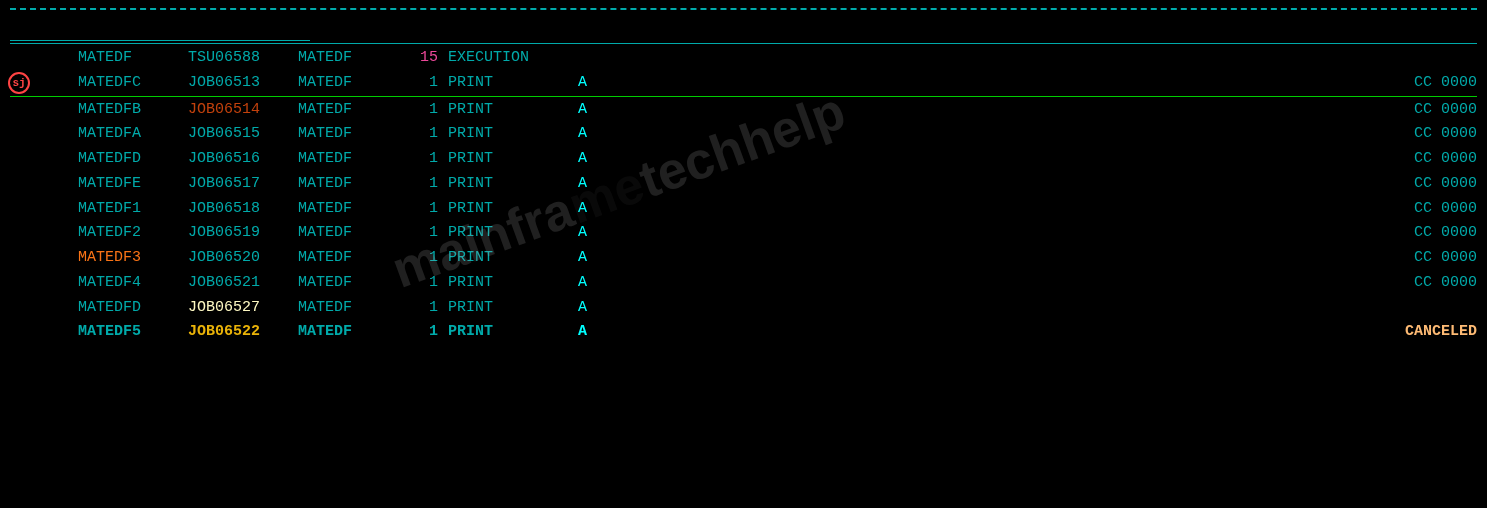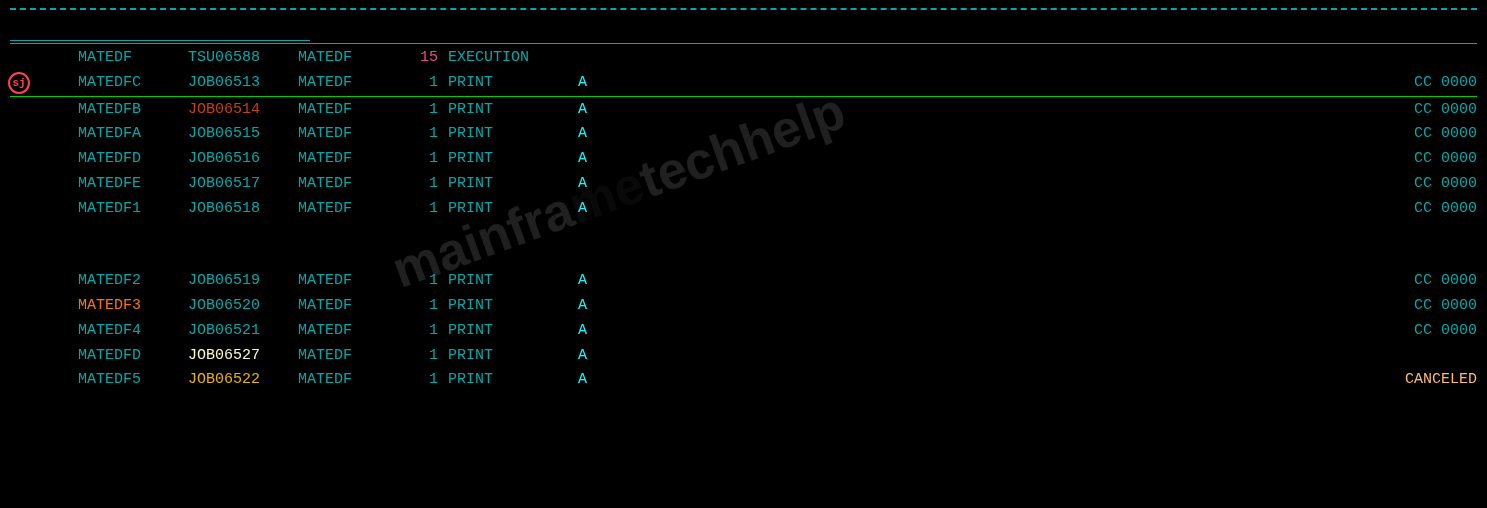--- a/index.html
+++ b/index.html
@@ -235,21 +235,21 @@
     <span class="col-np color-cyan"></span>
     <span class="col-job" style="color:#00aaaa">MATEDF1</span>
     <span class="col-jobid" style="color:#00aaaa">JOB06518</span>
     <span class="col-owner" style="color:#00aaaa">MATEDF</span>
     <span class="col-prty" style="color:#00aaaa">1</span>
     <span class="col-queue" style="color:#00aaaa">PRINT</span>
     <span class="col-c" style="color:#00ffff">A</span>
     <span class="col-status" style="color:#00aaaa"></span>
     <span class="col-maxrc" style="color:#00aaaa">CC 0000</span>
   </div>
-      <div class="data-row" style="padding-left: 28px; margin-top: 48px;">
+      <div class="data-row" style="padding-left: 28px;">
 
     <span class="col-np color-cyan"></span>
     <span class="col-job" style="color:#00aaaa">MATEDF2</span>
     <span class="col-jobid" style="color:#00aaaa">JOB06519</span>
     <span class="col-owner" style="color:#00aaaa">MATEDF</span>
     <span class="col-prty" style="color:#00aaaa">1</span>
     <span class="col-queue" style="color:#00aaaa">PRINT</span>
     <span class="col-c" style="color:#00ffff">A</span>
     <span class="col-status" style="color:#00aaaa"></span>
     <span class="col-maxrc" style="color:#00aaaa">CC 0000</span>
@@ -282,21 +282,21 @@
 
     <span class="col-np color-cyan"></span>
     <span class="col-job" style="color:#00aaaa">MATEDFD</span>
     <span class="col-jobid" style="color:#fef9c3">JOB06527</span>
     <span class="col-owner" style="color:#00aaaa">MATEDF</span>
     <span class="col-prty" style="color:#00aaaa">1</span>
     <span class="col-queue" style="color:#00aaaa">PRINT</span>
     <span class="col-c" style="color:#00ffff">A</span>
     <span class="col-status" style="color:#00aaaa"></span>
   </div>
-      <div class="data-row" style="padding-left: 28px;">
+      <div class="data-row" style="padding-left: 28px; font-weight: bold;">
 
     <span class="col-np color-cyan"></span>
     <span class="col-job" style="color:#00aaaa">MATEDF5</span>
     <span class="col-jobid" style="color:#eab308">JOB06522</span>
     <span class="col-owner" style="color:#00aaaa">MATEDF</span>
     <span class="col-prty" style="color:#00aaaa">1</span>
     <span class="col-queue" style="color:#00aaaa">PRINT</span>
     <span class="col-c" style="color:#00ffff">A</span>
     <span class="col-status" style="color:#00aaaa"></span>
     <span class="col-maxrc" style="color:#fdba74">CANCELED</span>

